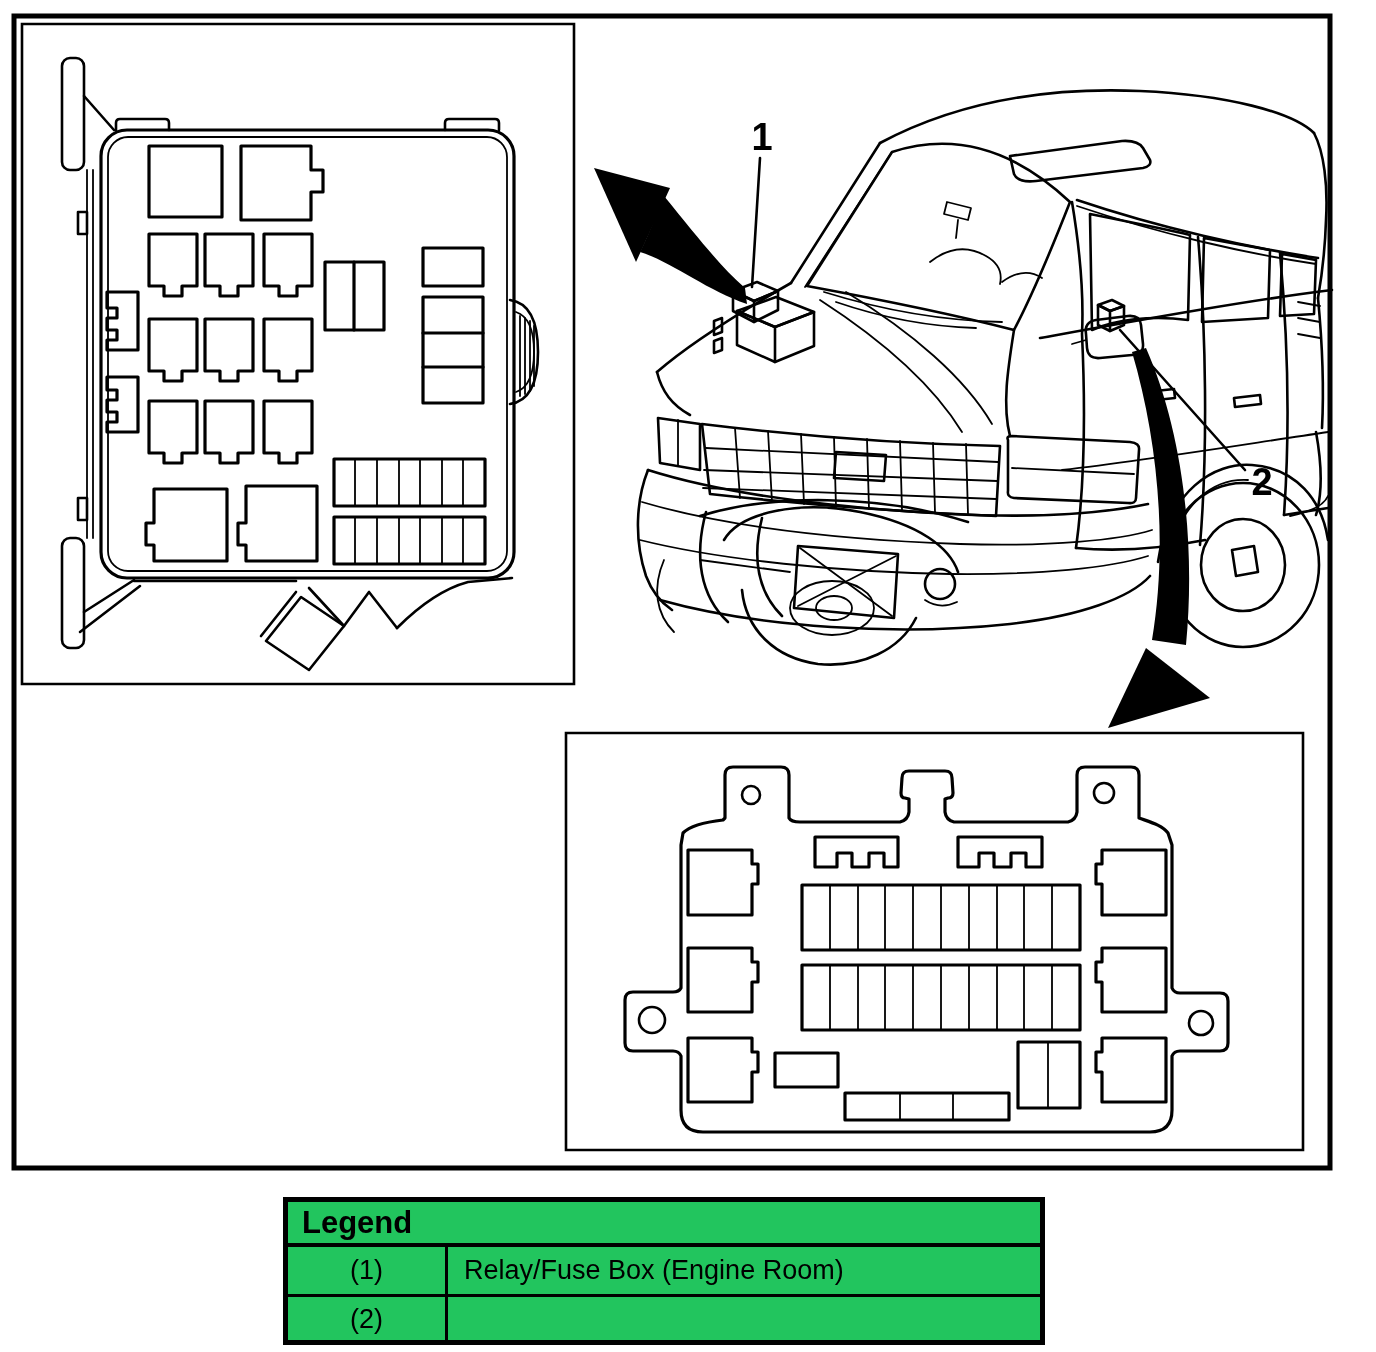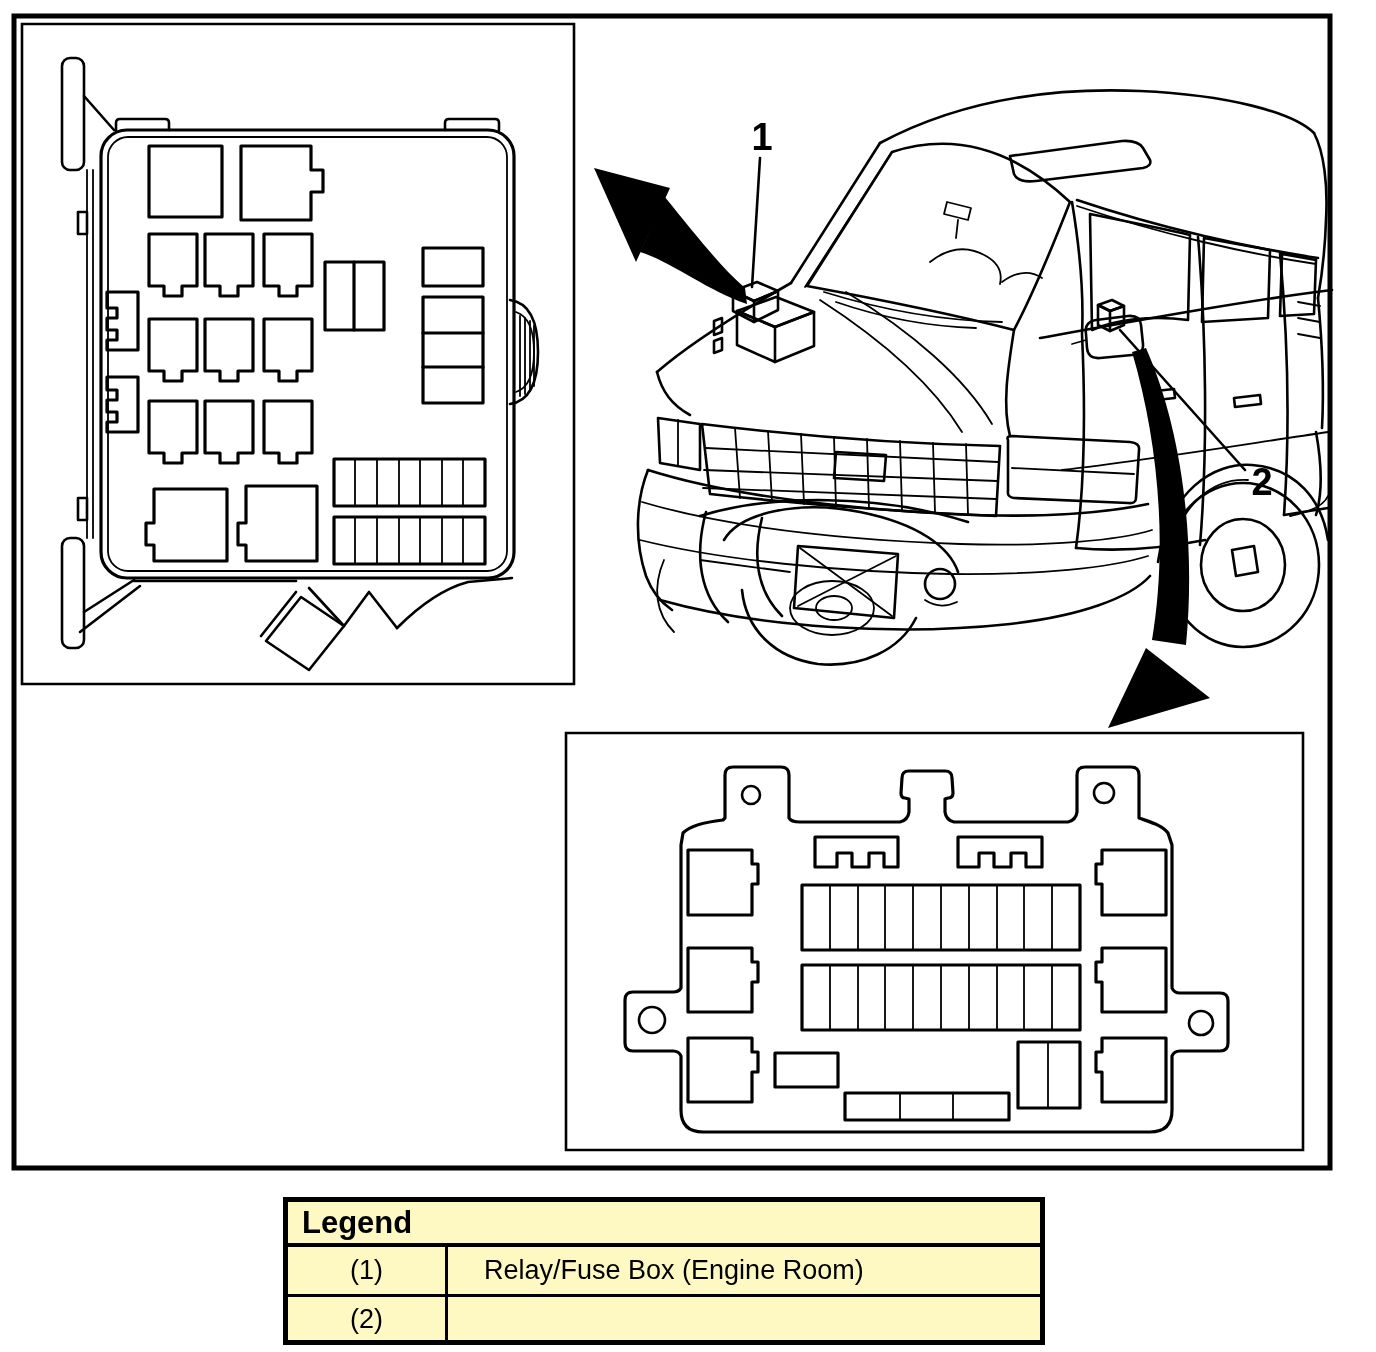--- a/index.html
+++ b/index.html
@@ -9,28 +9,28 @@
   svg *{vector-effect:non-scaling-stroke;}
   .ln{fill:none;stroke:#000;stroke-width:2.6;stroke-linecap:round;stroke-linejoin:round;}
   .ln2{fill:none;stroke:#000;stroke-width:3.2;stroke-linecap:round;stroke-linejoin:round;}
   .thin{fill:none;stroke:#000;stroke-width:1.8;stroke-linecap:round;stroke-linejoin:round;}
   .blk{fill:#000;stroke:none;}
   .frame{fill:none;stroke:#000;stroke-width:5;}
   .inset{fill:none;stroke:#000;stroke-width:2.6;}
   .callout-num{font-family:"Liberation Sans",sans-serif;font-size:38px;font-weight:bold;fill:#000;}
   
   .legend{position:absolute;left:283px;top:1197px;width:762px;height:148px;
-          border:5px solid #000;box-sizing:border-box;background:#fef9c3;}
+          border:5px solid #000;box-sizing:border-box;background:#22c55e;}
   .legend-header{height:45px;border-bottom:4px solid #000;display:flex;align-items:center;
           padding-left:14px;font-size:31px;font-weight:bold;box-sizing:border-box;}
   .legend-row{height:47px;display:flex;box-sizing:border-box;font-size:27px;}
   .legend-row + .legend-row{border-top:3px solid #000;}
   .legend-key{width:160px;border-right:3px solid #000;display:flex;align-items:center;
           justify-content:center;box-sizing:border-box;}
-  .legend-desc{flex:1;display:flex;align-items:center;padding-left:16px;box-sizing:border-box;margin-left:20px;}
+  .legend-desc{flex:1;display:flex;align-items:center;padding-left:16px;box-sizing:border-box;}
 </style>
 </head>
 <body>
 
 <div class="page">
 
 <svg width="1376" height="1352" viewBox="0 0 1376 1352">
 
   <rect class="frame" x="14" y="16" width="1316" height="1152"></rect>
 

